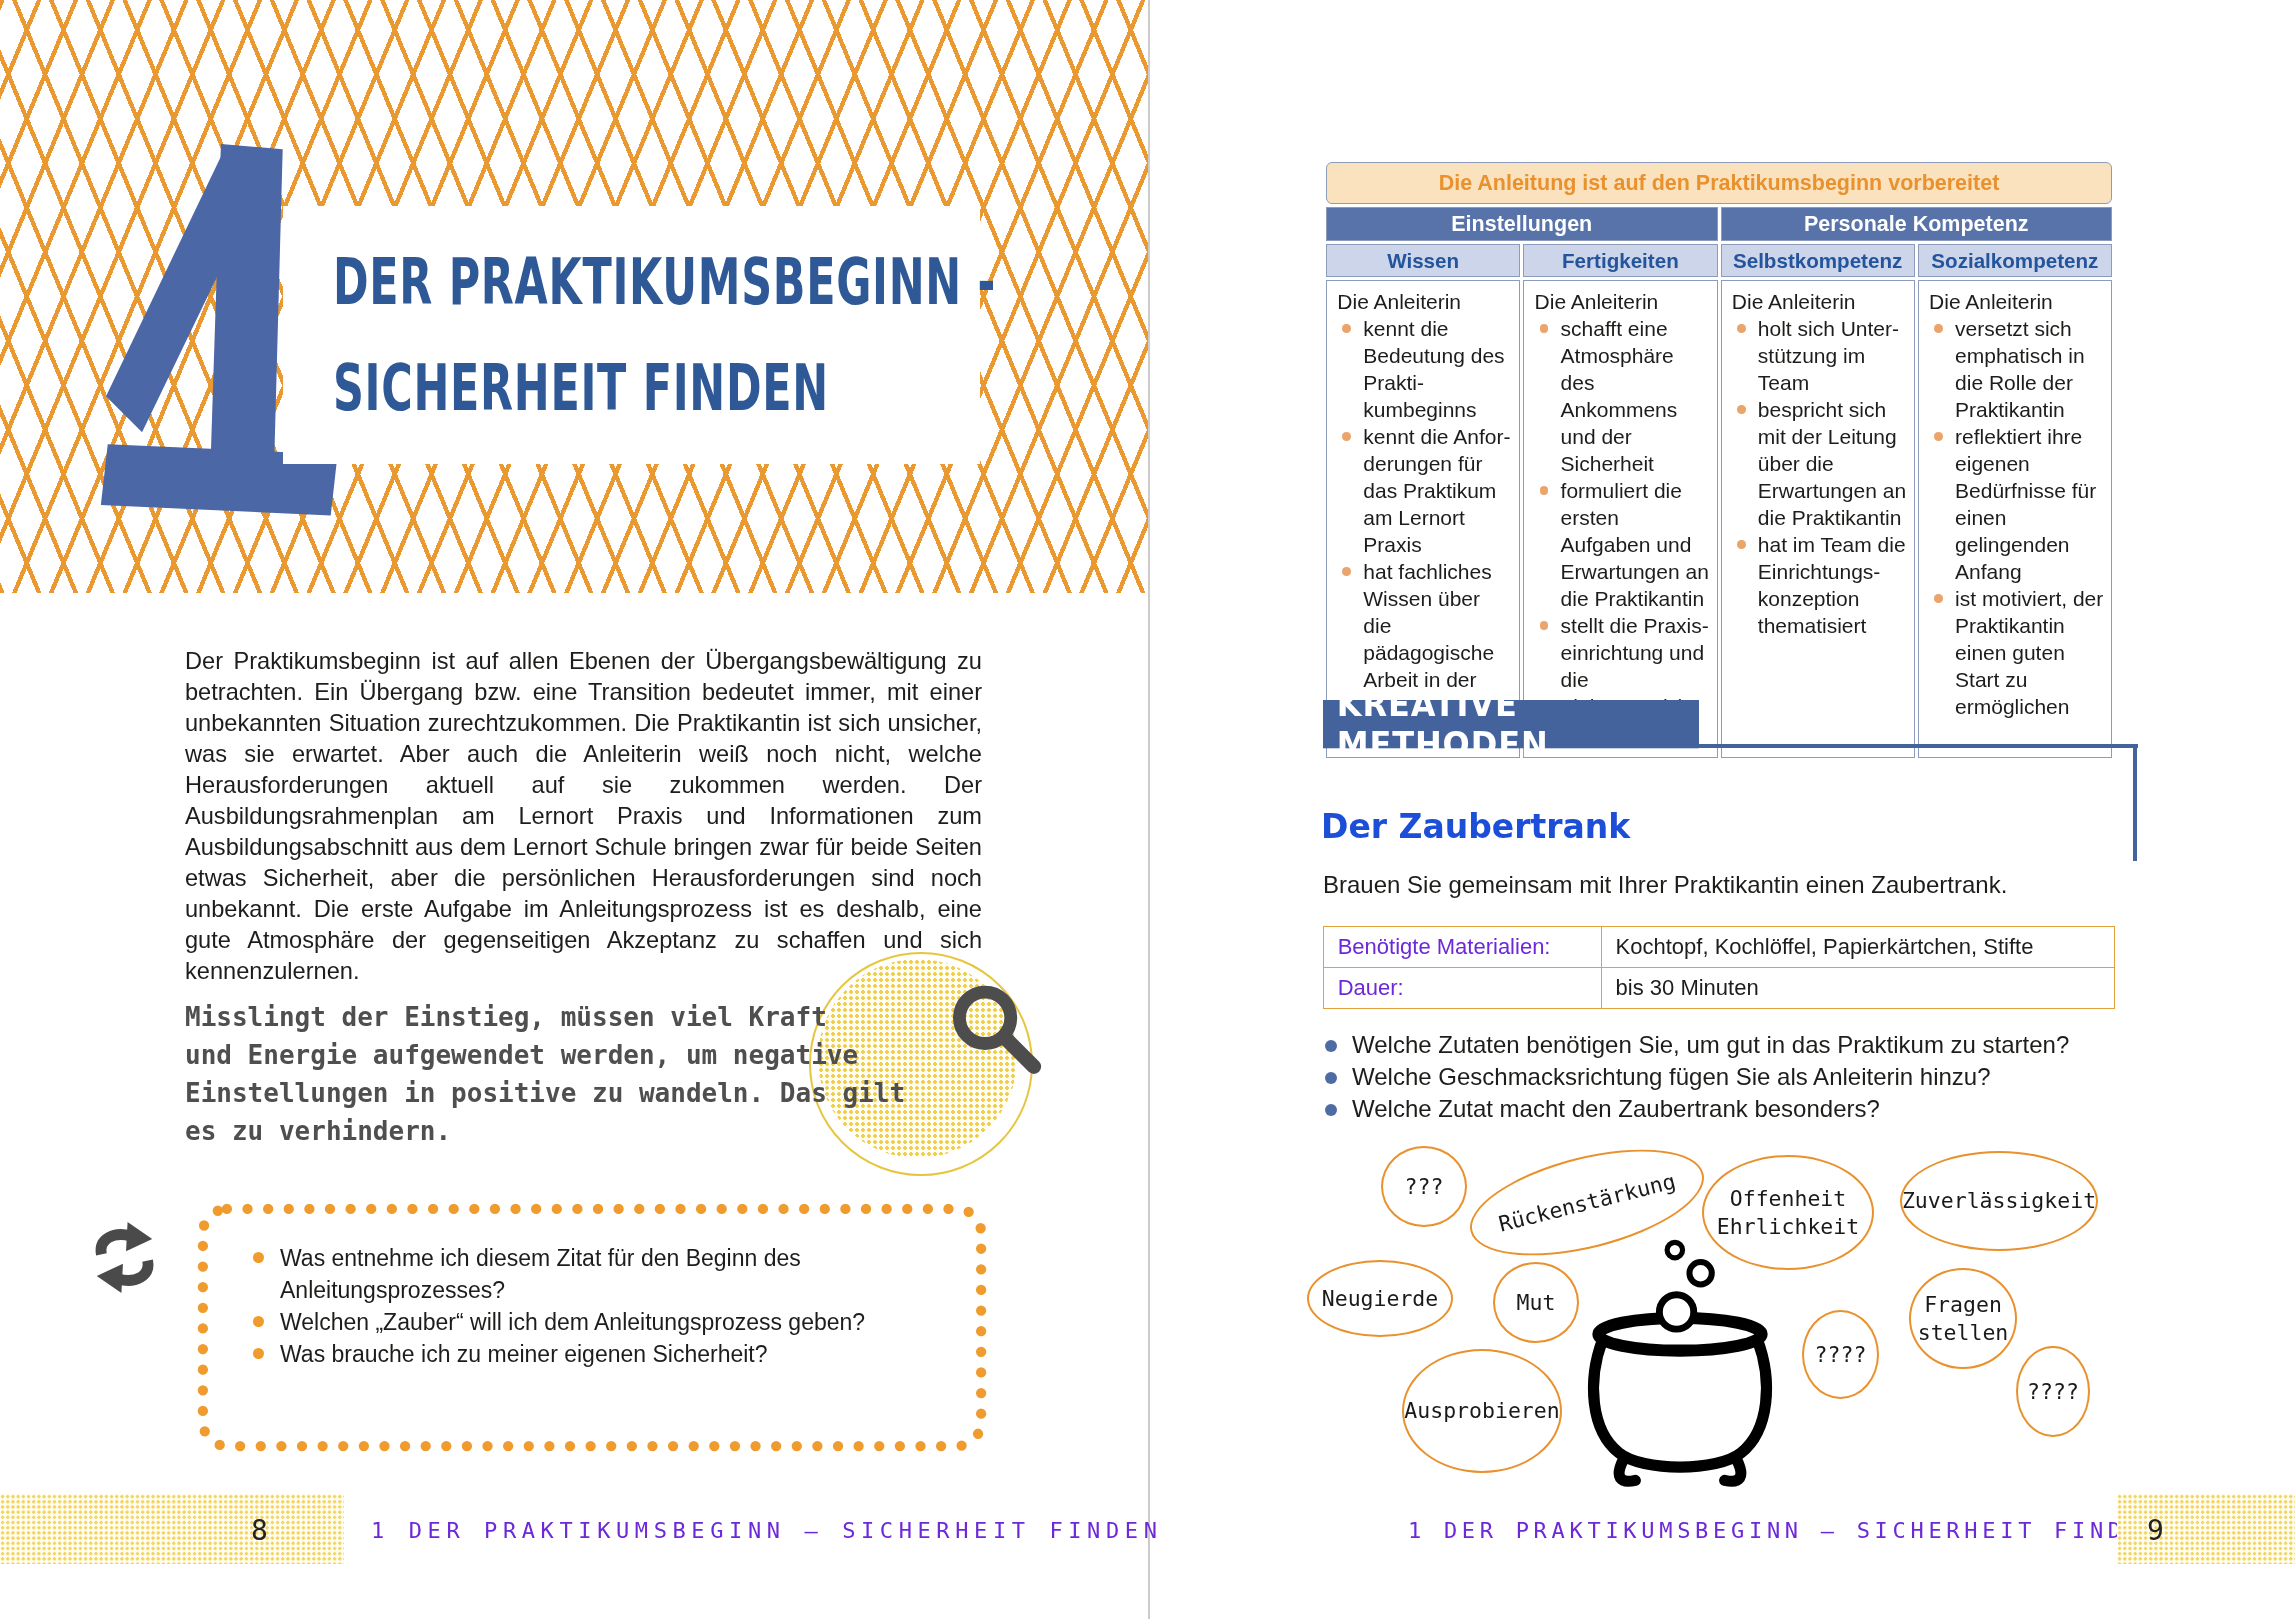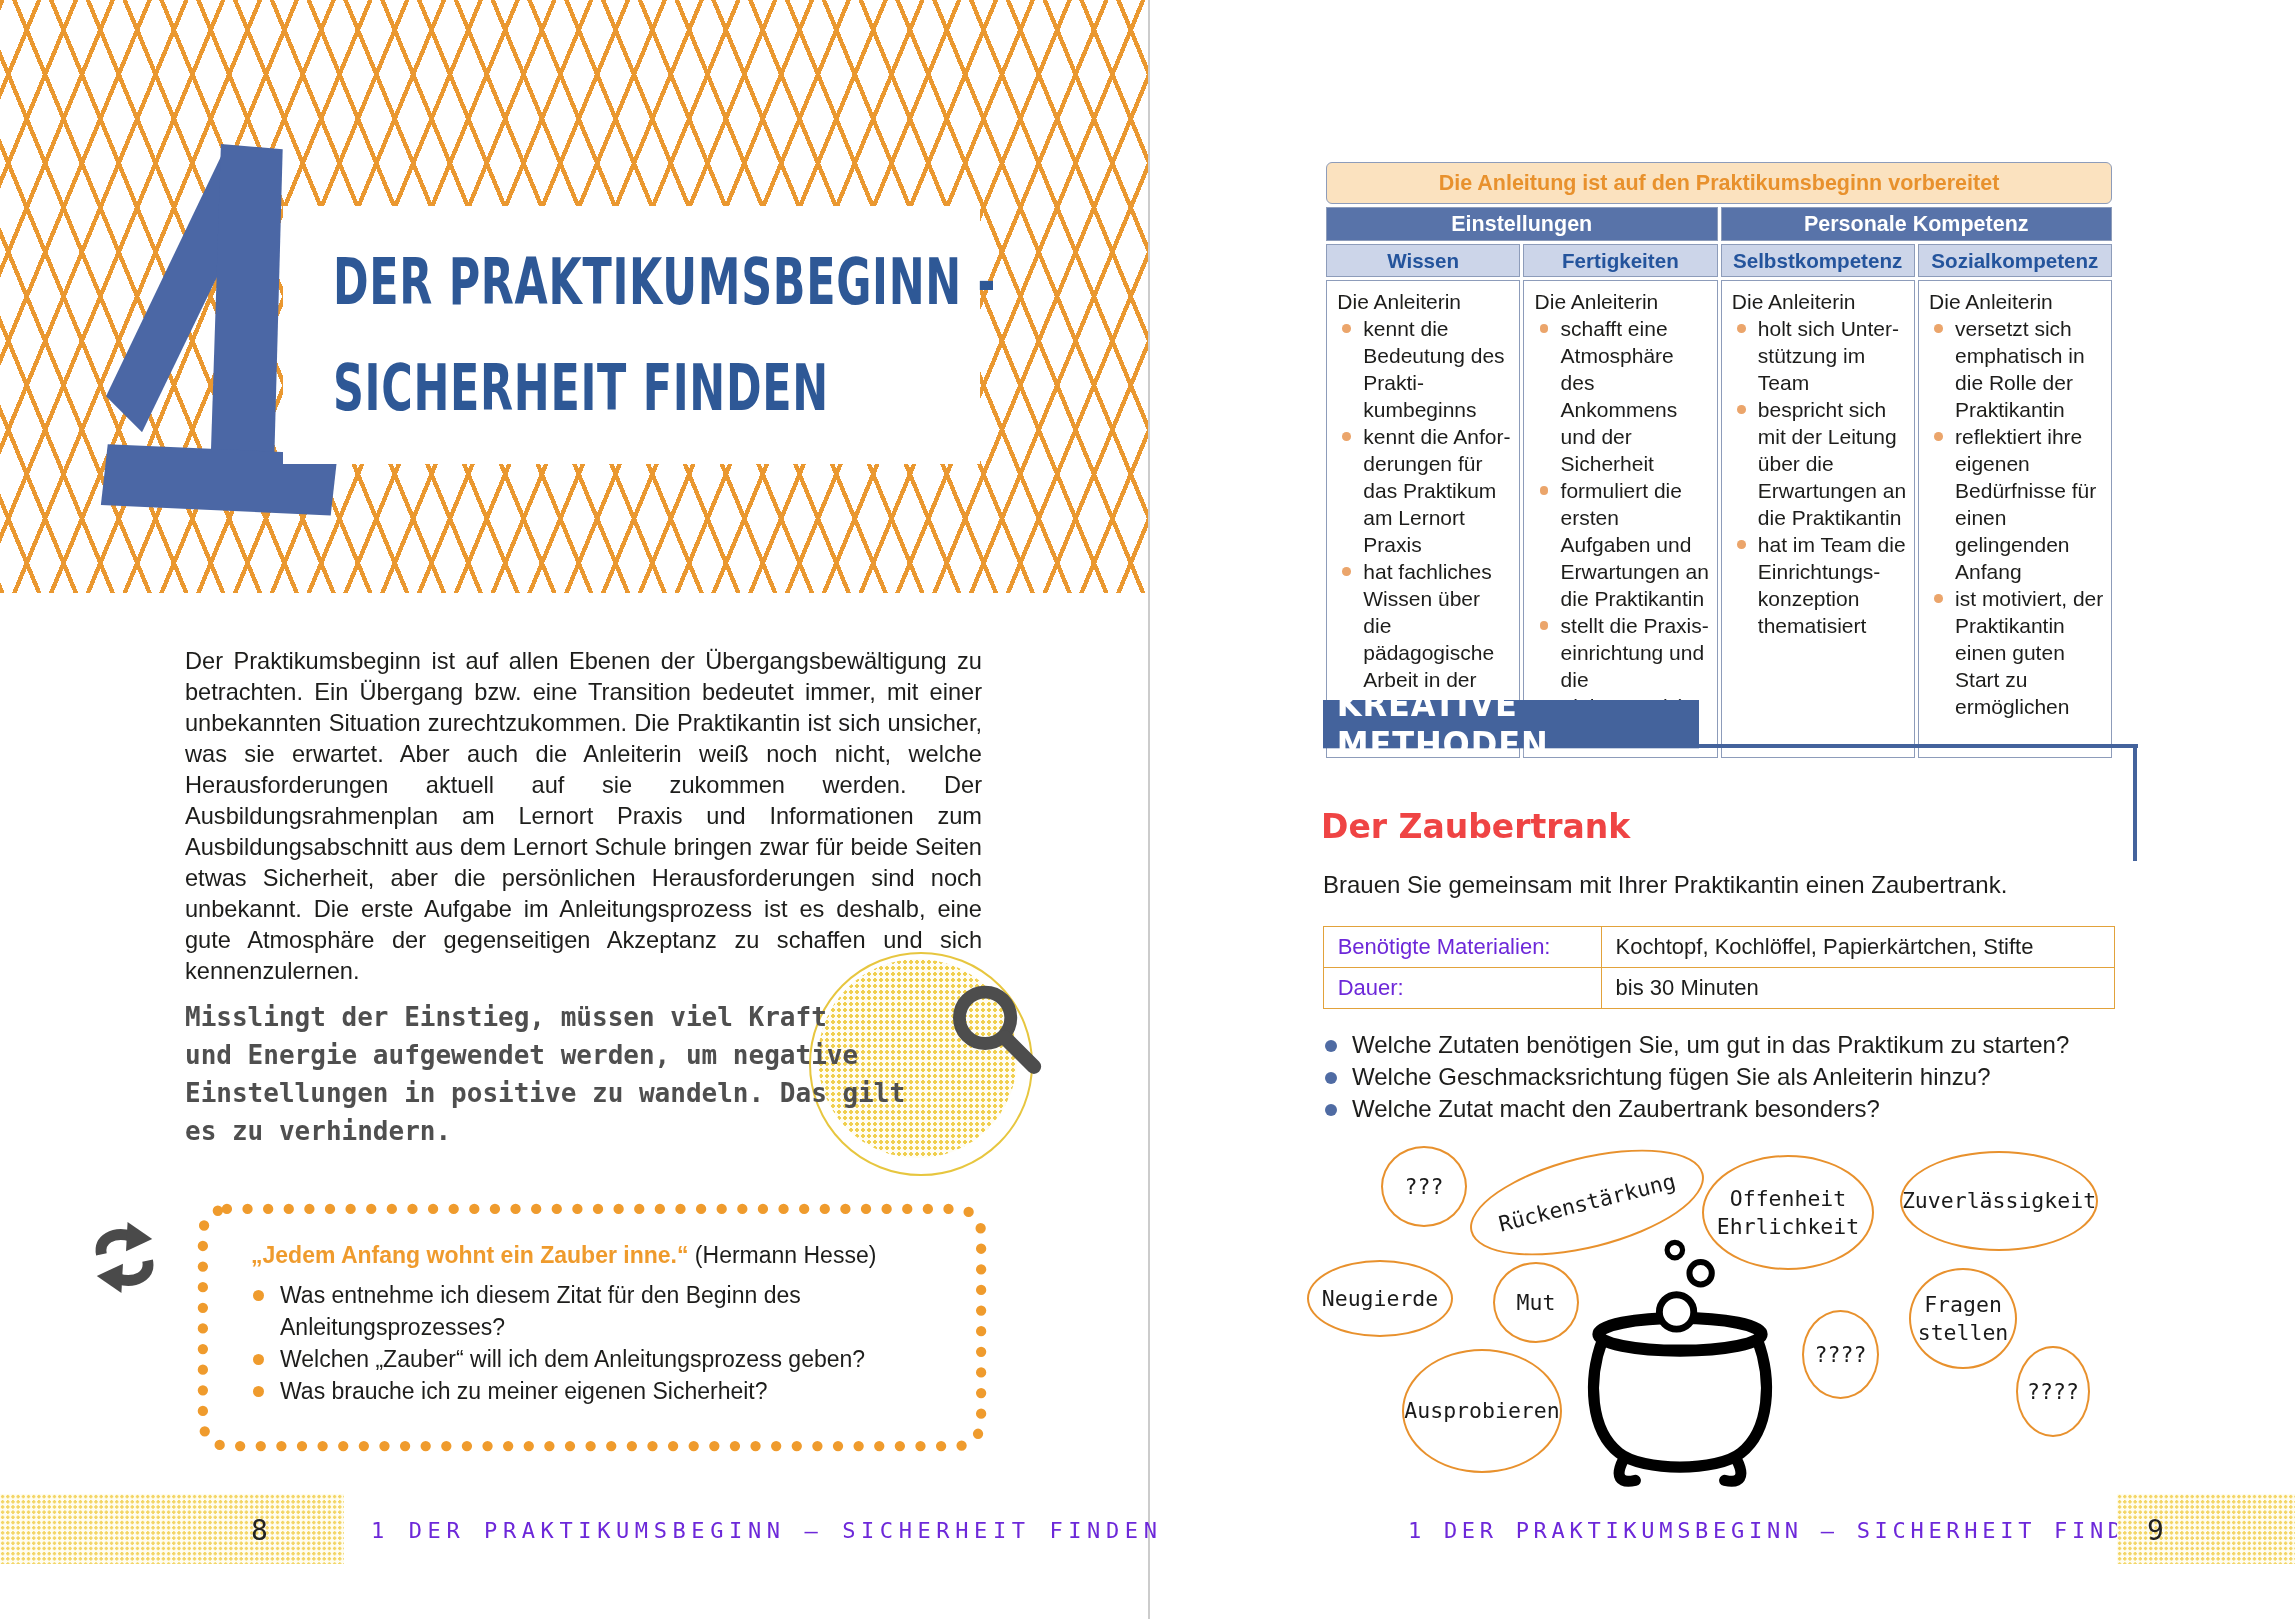--- a/index.html
+++ b/index.html
@@ -68,21 +68,21 @@
   .cell-list li .dot{position:absolute;left:5.2px;top:9.4px;width:8.6px;height:8.6px;
     border-radius:50%;background:#eba56b;}
 
   
   .section-badge{left:1323px;top:700px;width:376px;height:46px;background:#44639c;
     color:#ffffff;font-weight:bold;font-size:32px;letter-spacing:0.9px;
     display:flex;align-items:center;padding-left:13.7px;box-sizing:border-box;
     font-family:"DejaVu Sans",sans-serif;transform:scaleY(1.05);transform-origin:top left;}
   .badge-hline{left:1699px;top:744px;width:439px;height:4.3px;background:#44639c;}
   .badge-vline{left:2133px;top:744px;width:4.3px;height:117px;background:#44639c;}
-  .method-title{left:1321px;top:807px;font-size:33px;font-weight:bold;color:#ef4444;
+  .method-title{left:1321px;top:807px;font-size:33px;font-weight:bold;color:#1d4ed8;
     font-family:"DejaVu Sans",sans-serif;}
   .method-intro{left:1323px;top:871px;font-size:24px;}
 
   .materials-table{left:1323px;top:926px;width:792px;border-collapse:collapse;table-layout:fixed;}
   .materials-table td{border:1.7px solid #e2a23b;font-size:22px;padding:6.9px 5.2px 6.9px 13.7px;}
   .materials-table .m-label{width:258px;color:#6d28d9;font-weight:normal;}
 
   .zauber-questions{left:1323px;top:1029px;width:807px;}
   .zauber-questions .q-item{margin-bottom:0;line-height:32px;font-size:24px;}
   .zauber-questions .q-dot{top:11px;width:12px;height:12px;}
@@ -148,21 +148,20 @@
     <polygon points="54,4 86,26 52,42" fill="#4a4a4a"></polygon>
     <path d="M 80 54 C 84 74 64 84 42 78" fill="none" stroke="#4a4a4a" stroke-width="14"></path>
     <polygon points="46,96 14,74 48,58" fill="#4a4a4a"></polygon>
   </svg>
 
   <div class="abs dotted-box">
     <svg class="border" width="792" height="251" viewBox="0 0 922 292">
       <rect x="8" y="8" width="906" height="276" rx="28" fill="none" stroke="#ef9b2d" stroke-width="12" stroke-linecap="round" stroke-dasharray="0 24"></rect>
     </svg>
     <div class="dotted-content">
-      <div class="hesse-quote"><span class="q-orange">„Jedem Anfang wohnt ein Zauber inne.“</span><span class="q-attrib"> (Hermann Hesse)</span></div>
       <div class="orange-dots">
           <div class="q-item"><span class="q-dot"></span><span>Was entnehme ich diesem Zitat für den Beginn des Anleitungsprozesses?</span></div>
           <div class="q-item"><span class="q-dot"></span><span>Welchen „Zauber“ will ich dem Anleitungsprozess geben?</span></div>
           <div class="q-item"><span class="q-dot"></span><span>Was brauche ich zu meiner eigenen Sicherheit?</span></div>
         </div>
     </div>
   </div>
 
   <div class="abs gutter"></div>
 

